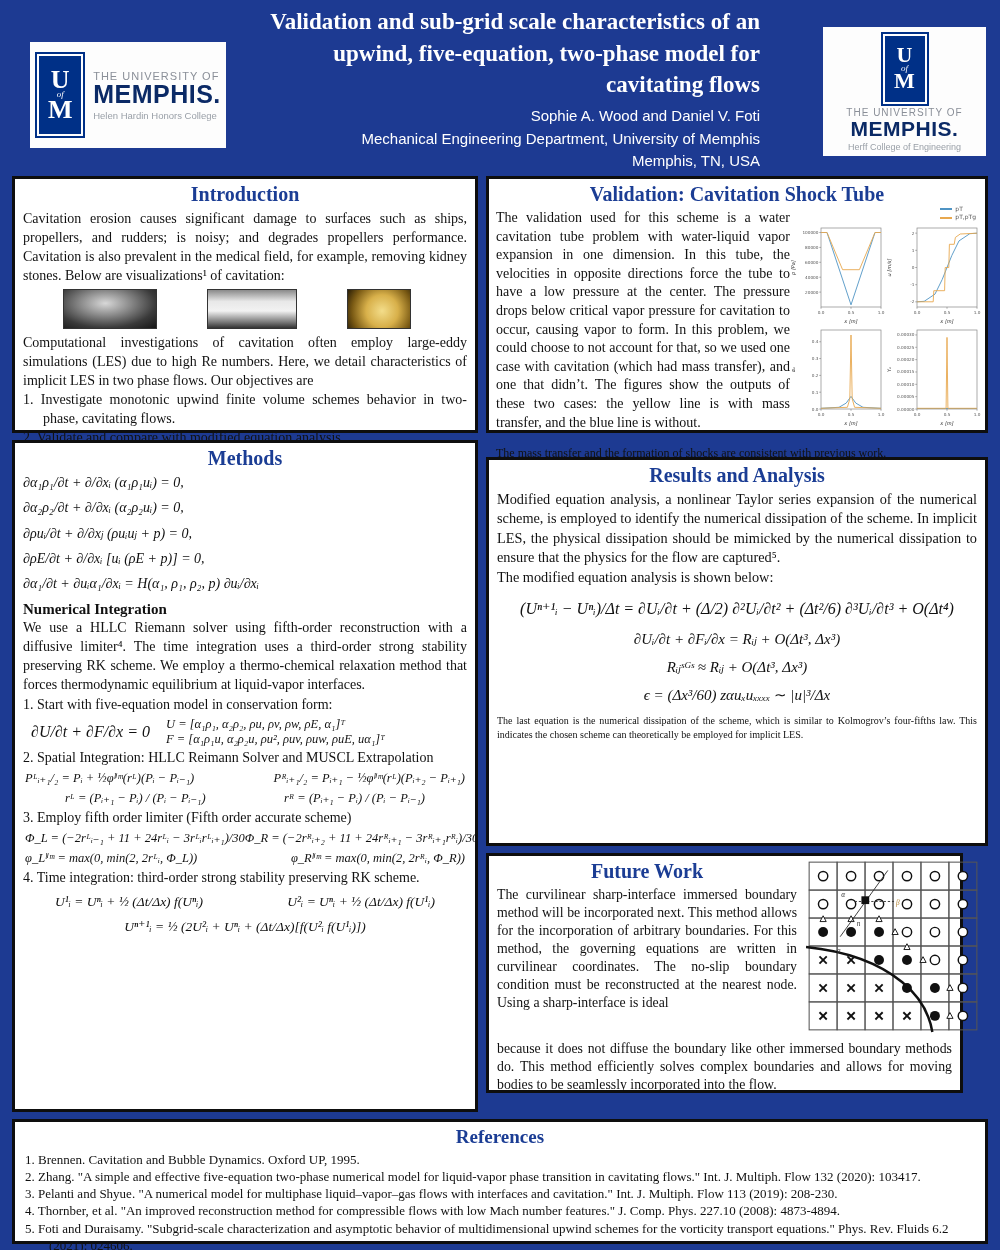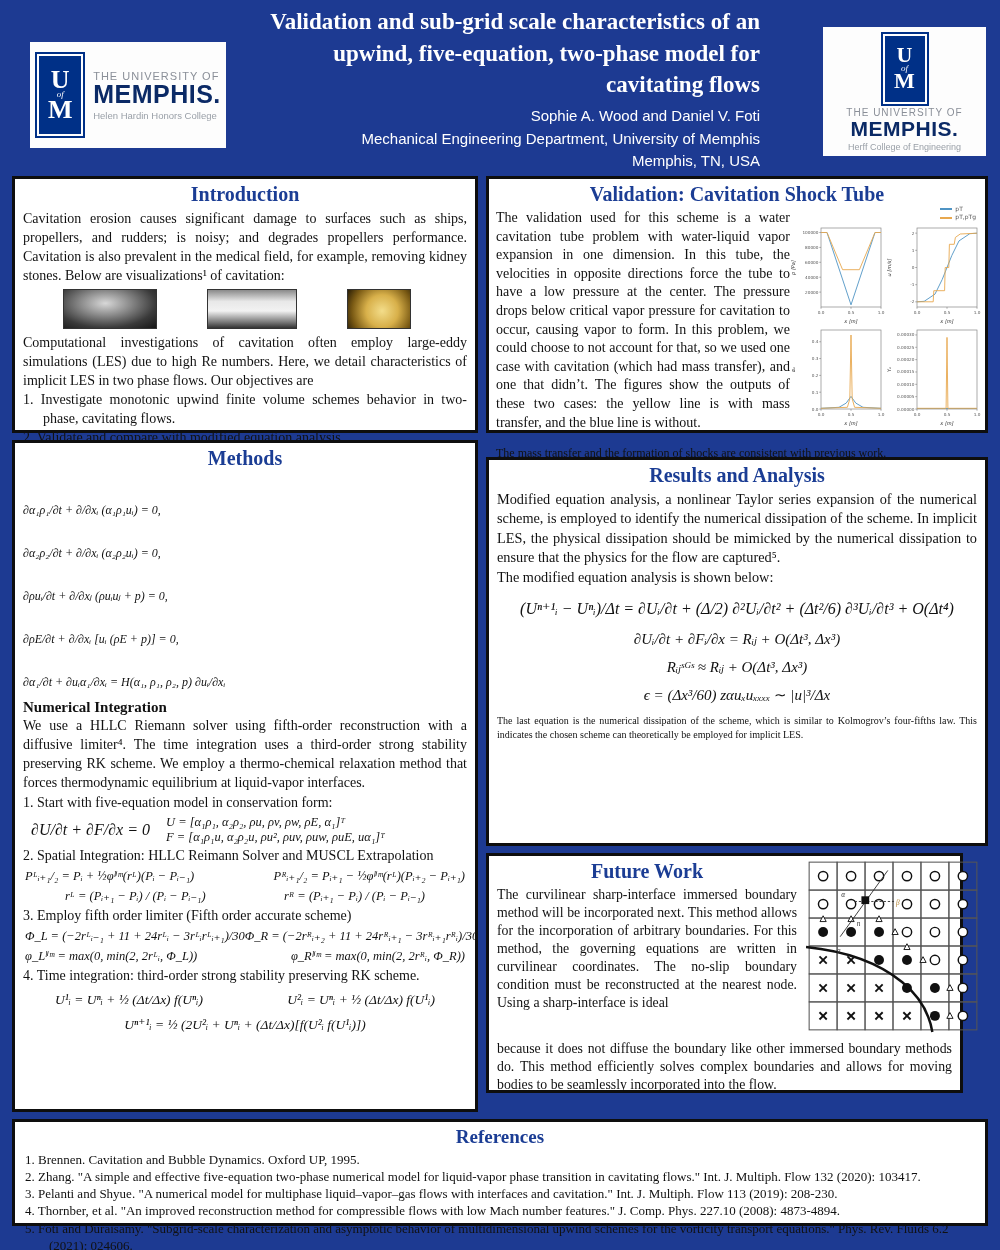--- a/index.html
+++ b/index.html
@@ -46,21 +46,21 @@
   .leg-row{display:flex;align-items:center;gap:3px;line-height:1.4;}
   .leg-line{display:inline-block;width:12px;height:2px;}
   .plots{position:absolute;left:0;top:14px;display:grid;grid-template-columns:95px 95px;grid-template-rows:101px 101px;gap:1px;}
   .mini-plot{font-family:"DejaVu Sans",sans-serif;}
   .val-footer{font-size:12px;margin-top:14px;text-align:justify;}
   
   .m-flex{display:flex;gap:6px;}
   .m-left{width:238px;}
   .m-left .body-text{text-align:left;}
   .m-eqs{flex:1;padding-top:2px;}
-  .m-eqs .eq{margin-bottom:9px;font-size:12px;margin-top:28px;}
+  .m-eqs .eq{margin-bottom:9px;font-size:14px;}
   .m-head{font-weight:bold;font-size:15px;font-family:"Liberation Serif",serif;}
   .cons-flex{display:flex;align-items:center;gap:16px;margin:4px 0 2px 8px;}
   .cons-main{font-size:16px;}
   .step{font-size:14px;margin-top:3px;}
   
   .res-eq{font-size:15px;margin:10px 0;}
   .res-eq-big{font-size:16px;margin:12px 0;}
   
   .fut-flex{display:flex;gap:8px;}
   .fut-text{width:300px;font-size:13.8px;line-height:1.3;text-align:justify;}
@@ -406,21 +406,21 @@
           <text x="35" y="38" font-size="7" font-style="italic" fill="#333">α</text>
           <text x="88" y="45" font-size="7" font-style="italic" fill="#b08030">β</text>
           <text x="50" y="66" font-size="7" font-style="italic" fill="#333">n</text>
           <text x="31" y="92" font-size="7" font-style="italic" fill="#333">a</text>
         </svg>
       </div>
     </div>
     <div class="fut-closing">because it does not diffuse the boundary like other immersed boundary methods do. This method efficiently solves complex boundaries and allows for moving bodies to be seamlessly incorporated into the flow.</div>
   </div>
 
-  <div class="box" style="left:12px;top:1119px;width:976px;height:107px;padding:2px 10px;">
+  <div class="box" style="left:12px;top:1119px;width:976px;height:125px;padding:2px 10px;">
     <div class="sec-title" style="font-size:19px;">References</div>
     <div class="ref-item">1.  Brennen. Cavitation and Bubble Dynamics. Oxford UP, 1995.</div>
     <div class="ref-item">2.  Zhang. "A simple and effective five-equation two-phase numerical model for liquid-vapor phase transition in cavitating flows." Int. J. Multiph. Flow 132 (2020): 103417.</div>
     <div class="ref-item">3.  Pelanti and Shyue. "A numerical model for multiphase liquid–vapor–gas flows with interfaces and cavitation." Int. J. Multiph. Flow 113 (2019): 208-230.</div>
     <div class="ref-item">4.  Thornber, et al. "An improved reconstruction method for compressible flows with low Mach number features."  J. Comp. Phys. 227.10 (2008): 4873-4894.</div>
     <div class="ref-item">5.  Foti and Duraisamy. "Subgrid-scale characterization and asymptotic behavior of multidimensional upwind schemes for the vorticity transport equations." Phys. Rev. Fluids 6.2 (2021): 024606.</div>
   </div>
 
 </div>
 

